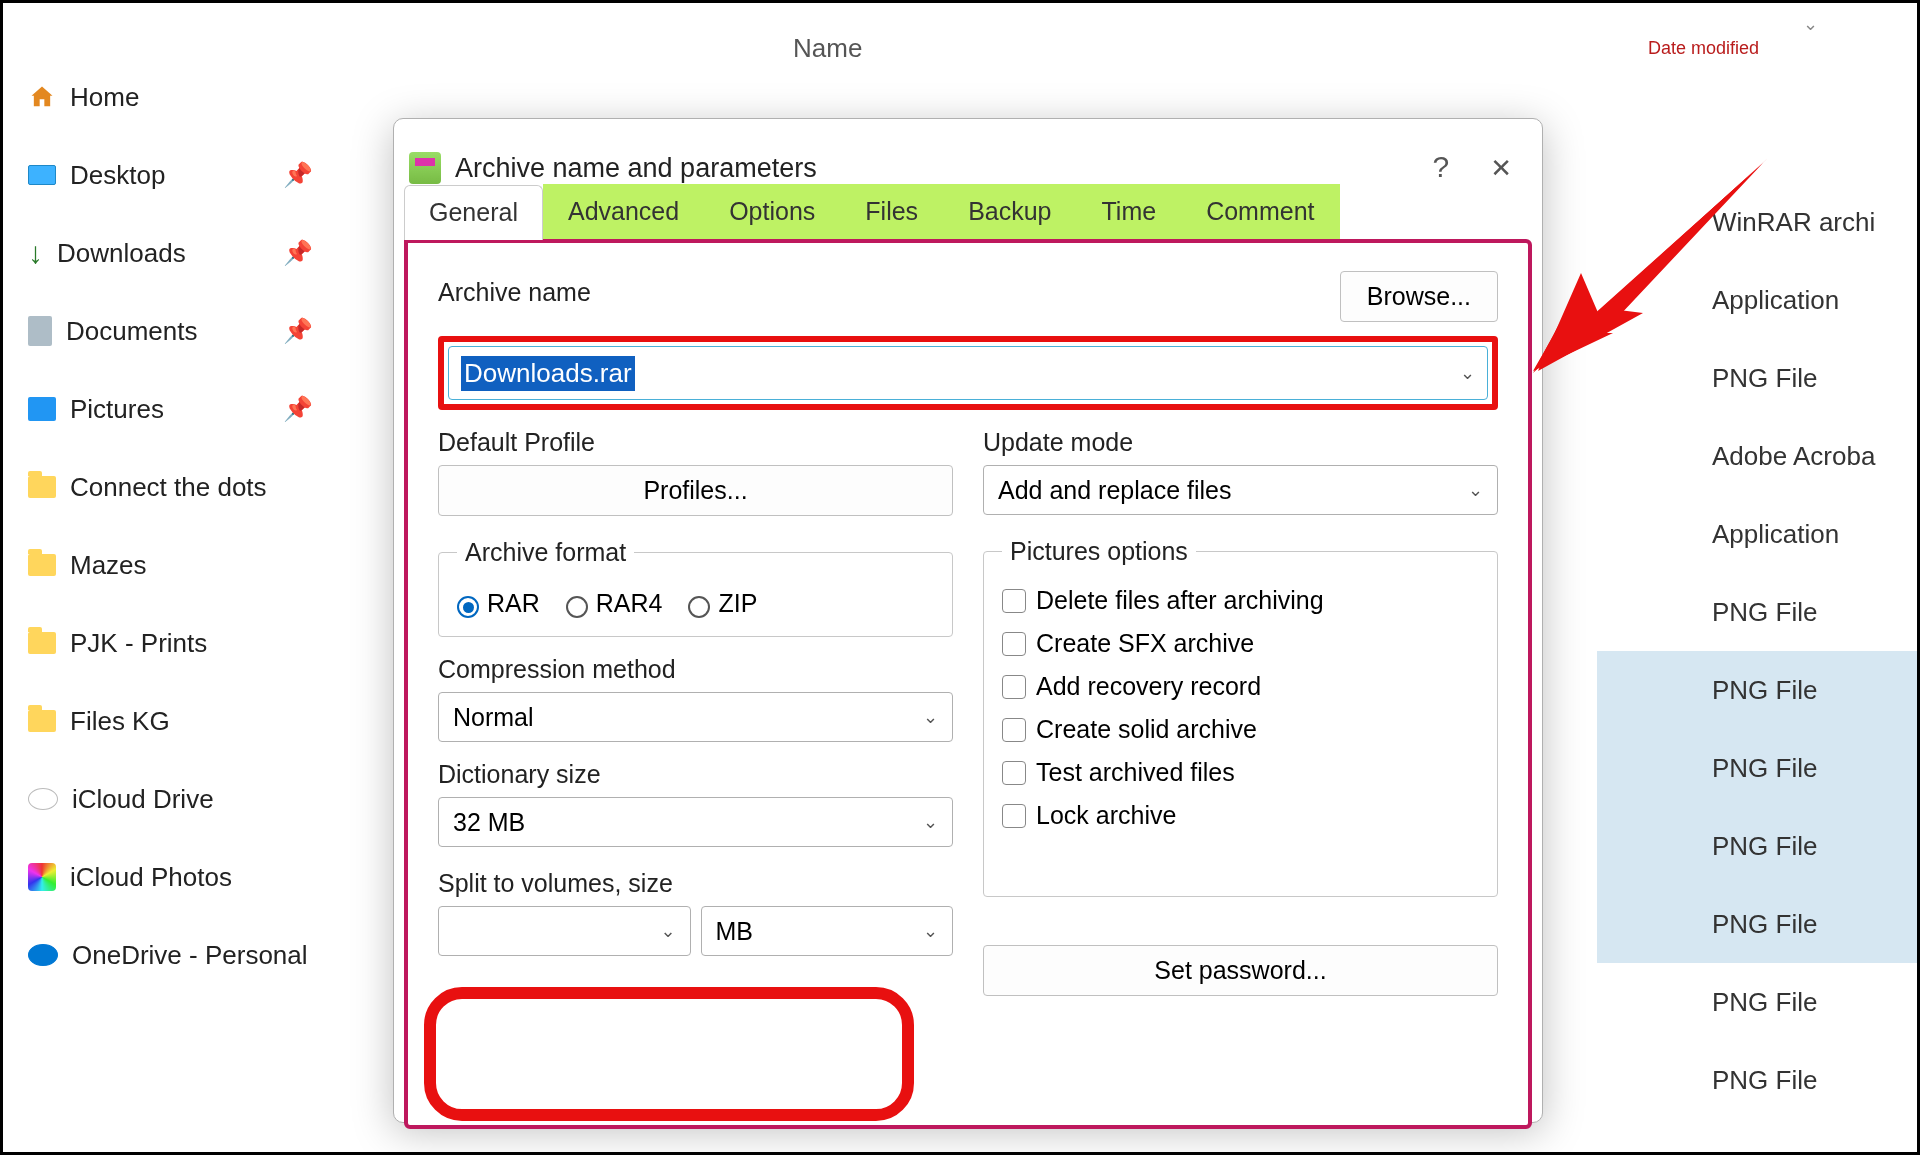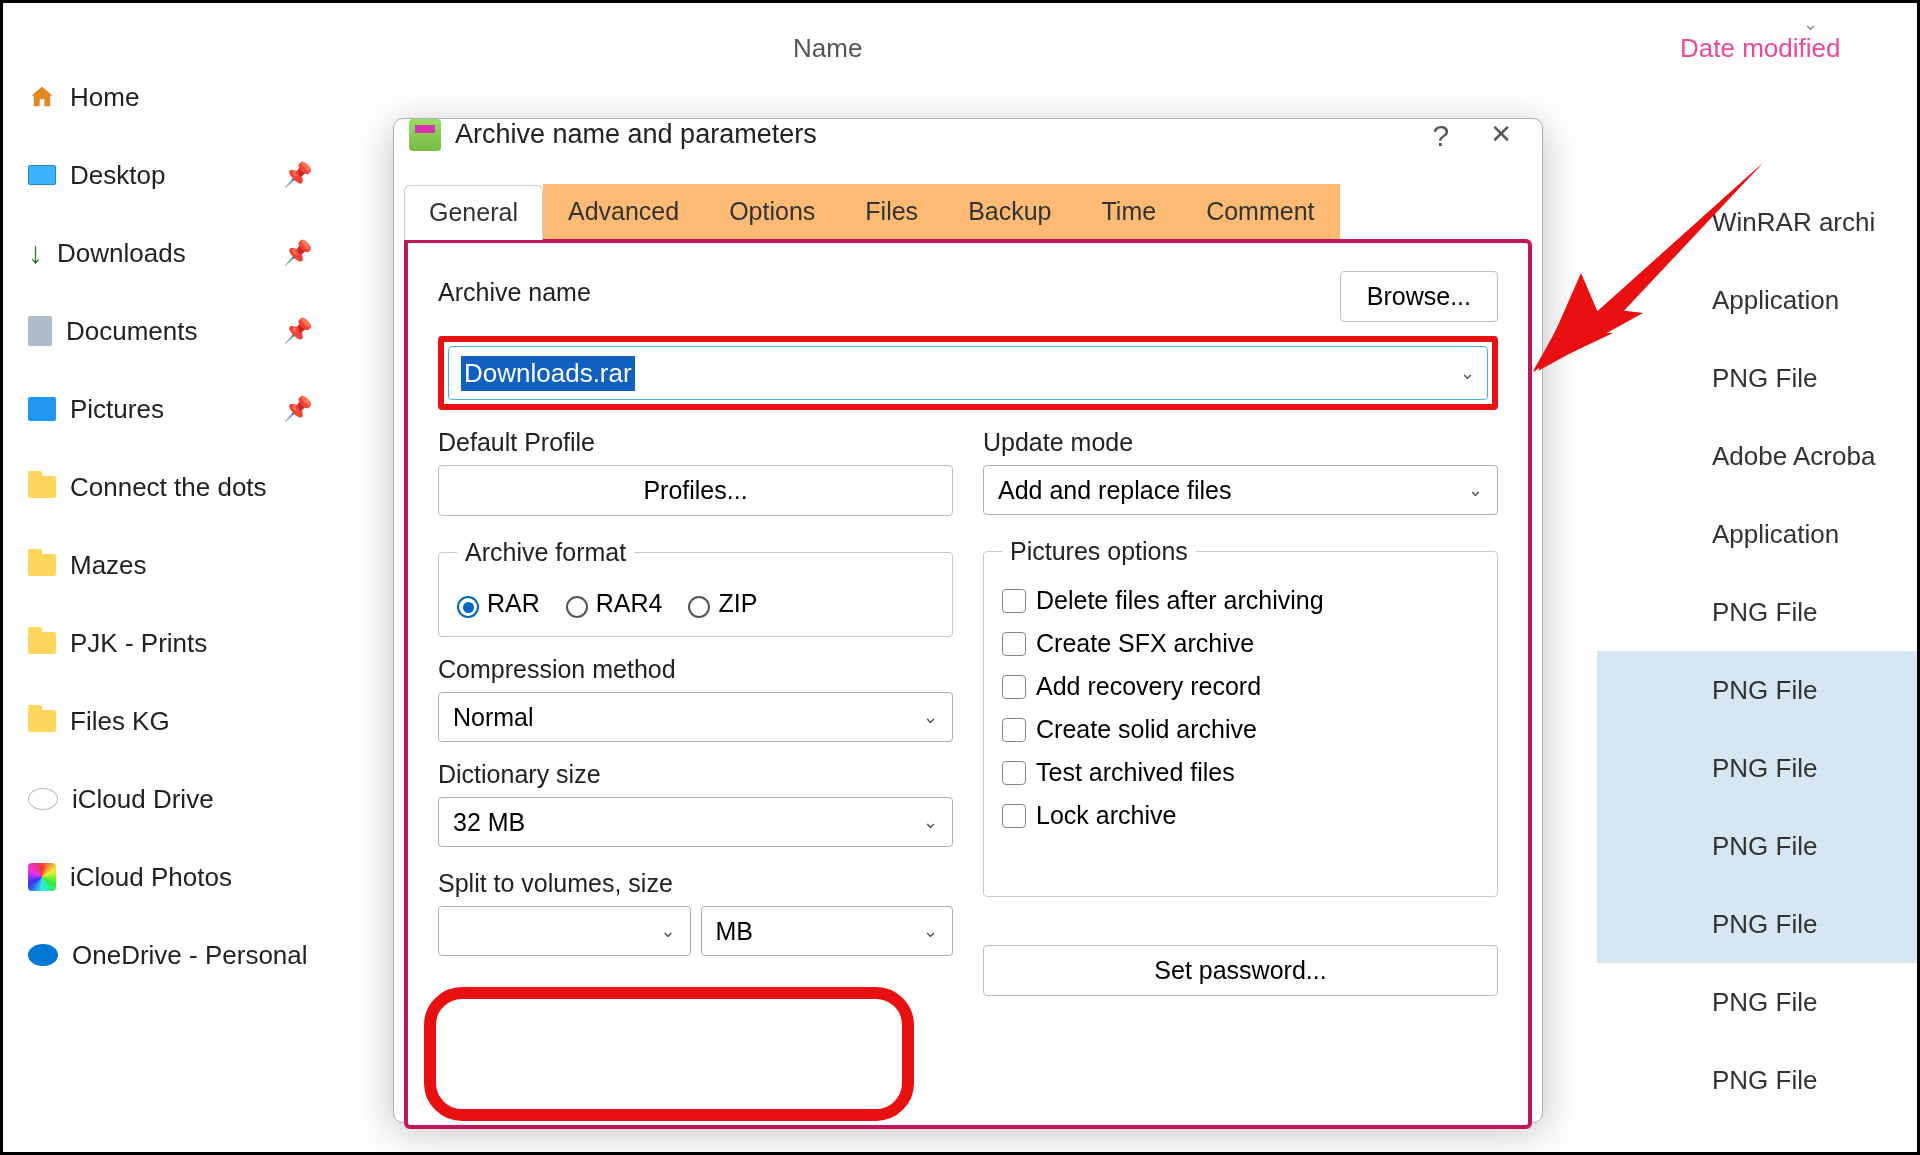--- a/index.html
+++ b/index.html
@@ -16,38 +16,38 @@
   .dl-ico { color:#2a7a2a; font-size:30px; }
   .doc-ico { width:24px; height:30px; background:#aebdc7; border-radius:2px; }
   .pic-ico { width:28px; height:24px; background:#2196F3; border-radius:2px; }
   .cloud-ico { width:30px; height:22px; background:#fff; border:1px solid #bbb; border-radius:50%; position:relative; }
   .cloud-ico.od { background:#0078d4; border-color:#0078d4; }
   .phot-ico { width:28px; height:28px; background: conic-gradient(#e33,#ee3,#3e3,#3ee,#33e,#e3e,#e33); border-radius:4px; }
 
   
   .header-row { position:absolute; left:350px; top:0; right:0; height:90px; display:flex; align-items:center; }
   .col-name { position:absolute; left:440px; font-size:26px; color:#555; }
-  .col-date { position:absolute; left:1327px; font-size:26px; color:#ec4899; }
+  .col-date { position:absolute; left:1295px; font-size:18px; color:#b91c1c; }
   .sort-arrow { position:absolute; left:1450px; top:10px; font-size:18px; color:#888; }
 
   .file-rows { position:absolute; left:1594px; top:180px; right:0; }
   .file-row { height:78px; display:flex; align-items:center; padding-left:115px; font-size:26px; color:#333; }
   .file-row.sel { background:#d6e7f2; }
 
   
   .dialog { position:absolute; left:390px; top:115px; width:1150px; height:1005px; background:#fff; border:1px solid #b0b0b0; border-radius:10px; box-shadow: 0 8px 40px rgba(0,0,0,0.25); }
-  .titlebar { display:flex; align-items:flex-start; height:65px; padding:0 15px; gap:14px; }
+  .titlebar { display:flex; align-items:flex-end; height:65px; padding:0 15px; gap:14px; }
   .winrar-ico { width:32px; height:32px; background:linear-gradient(#9d6,#7b4); border-radius:4px; position:relative; }
   .winrar-ico:after{content:"";position:absolute;top:6px;left:6px;right:6px;height:8px;background:#d3a;} 
   .titlebar-title { font-size:27px; color:#222; flex:1; }
   .titlebar .help { font-size:30px; color:#555; padding:0 12px; }
   .titlebar .close { font-size:26px; color:#555; padding:0 15px; }
   
   .tabs { display:flex; margin:0 10px; }
-  .tab { padding:12px 24px; font-size:25px; color:#333; background:#fdba74; border:1px solid transparent;}
+  .tab { padding:12px 24px; font-size:25px; color:#333; background:#bef264; border:1px solid transparent;}
   .tab.active { background:#fff; border:1px solid #ccc; border-bottom:none; border-radius:6px 6px 0 0; position:relative; top:1px; z-index:2;}
   .tab-body { border:4px solid #be185d; border-radius:0 6px 6px 6px; margin:0 10px 10px 10px; padding:28px 30px; position:relative; height:890px; background:#fff;}
   
   .row { display:flex; align-items:center; gap:18px; margin-bottom:14px; }
   .label { font-size:25px; color:#222; margin-bottom:8px; }
   .browse-btn { margin-left:auto; }
   .btn { background:#fdfdfd; border:1px solid #c0c0c0; border-radius:4px; padding:10px 26px; font-size:25px; cursor:pointer; }
   .combo { display:flex; align-items:center; justify-content:space-between; border:1px solid #b0b0b0; border-radius:4px; height:50px; padding:0 14px; font-size:25px; background:#fff; }
   .combo .chev { font-size:18px; color:#555; }
   .name-combo { border:6px solid #e81010; border-radius:4px; padding:4px; margin-bottom:18px;}

